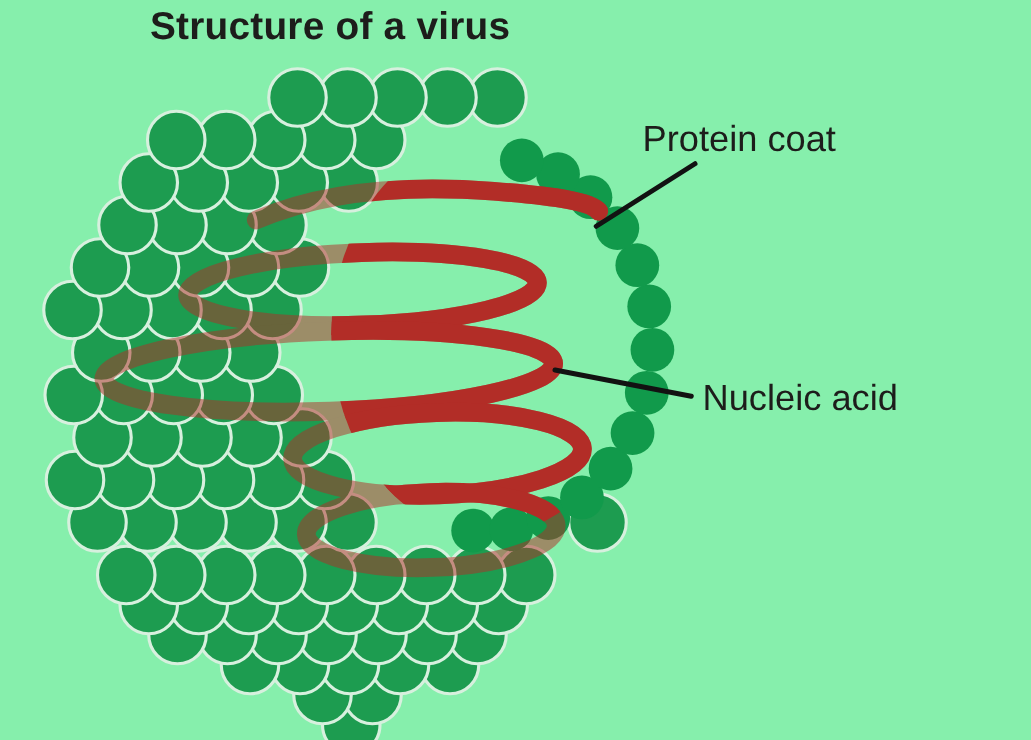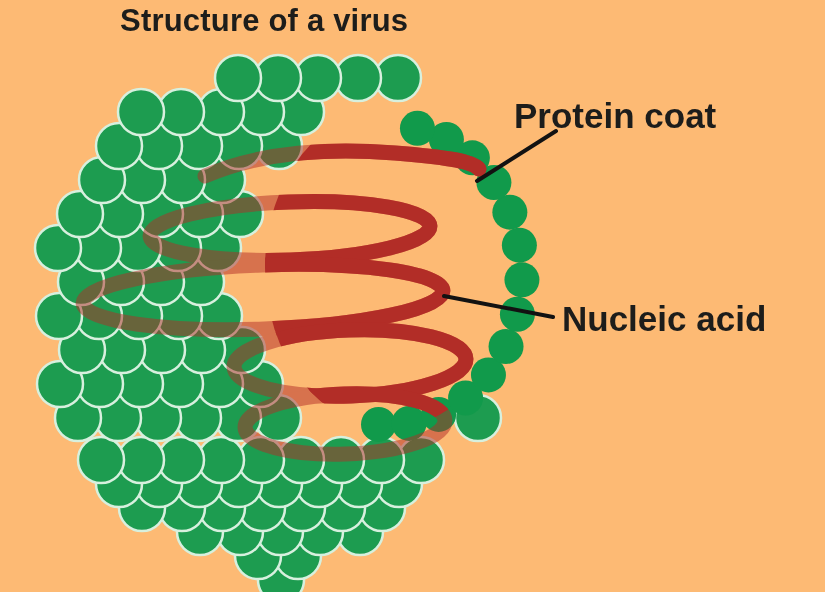--- a/index.html
+++ b/index.html
@@ -11,31 +11,31 @@
     overflow:hidden;
   }
   .stage svg{position:absolute;left:0;top:0;}
   .title{
     position:absolute;left:120px;top:3px;
     font-size:31px;font-weight:700;letter-spacing:0.2px;
     color:#1d1d1b;
   }
   .label{
     position:absolute;
-    font-size:35px;font-weight:700;
+    font-size:29px;font-weight:400;
     color:#202020;
   }
   .label-protein{left:514px;top:96px;}
   .label-nucleic{left:562px;top:296px;line-height:46px;}
   .label-nucleic span{display:block;}
 </style>
 </head>
 <body>
 
-<div class="stage" style="background: #fdba74;">
+<div class="stage" style="background: #86efac;">
 
   <svg width="825" height="592" viewBox="0 0 825 592">
     <defs>
 
       <g id="helix" fill="none" stroke-linecap="round">
         <path d="M205,176 C260,152 330,148 395,153 C445,157 472,161 479,169"></path>
         <ellipse cx="290" cy="231" rx="140" ry="29" transform="rotate(-2 290 231)"></ellipse>
         <ellipse cx="263" cy="297" rx="180" ry="32" transform="rotate(-2 263 297)"></ellipse>
         <ellipse cx="350" cy="363" rx="116" ry="33" transform="rotate(-2 350 363)"></ellipse>
         <ellipse cx="345" cy="424" rx="100" ry="30" transform="rotate(-2 345 424)"></ellipse>

